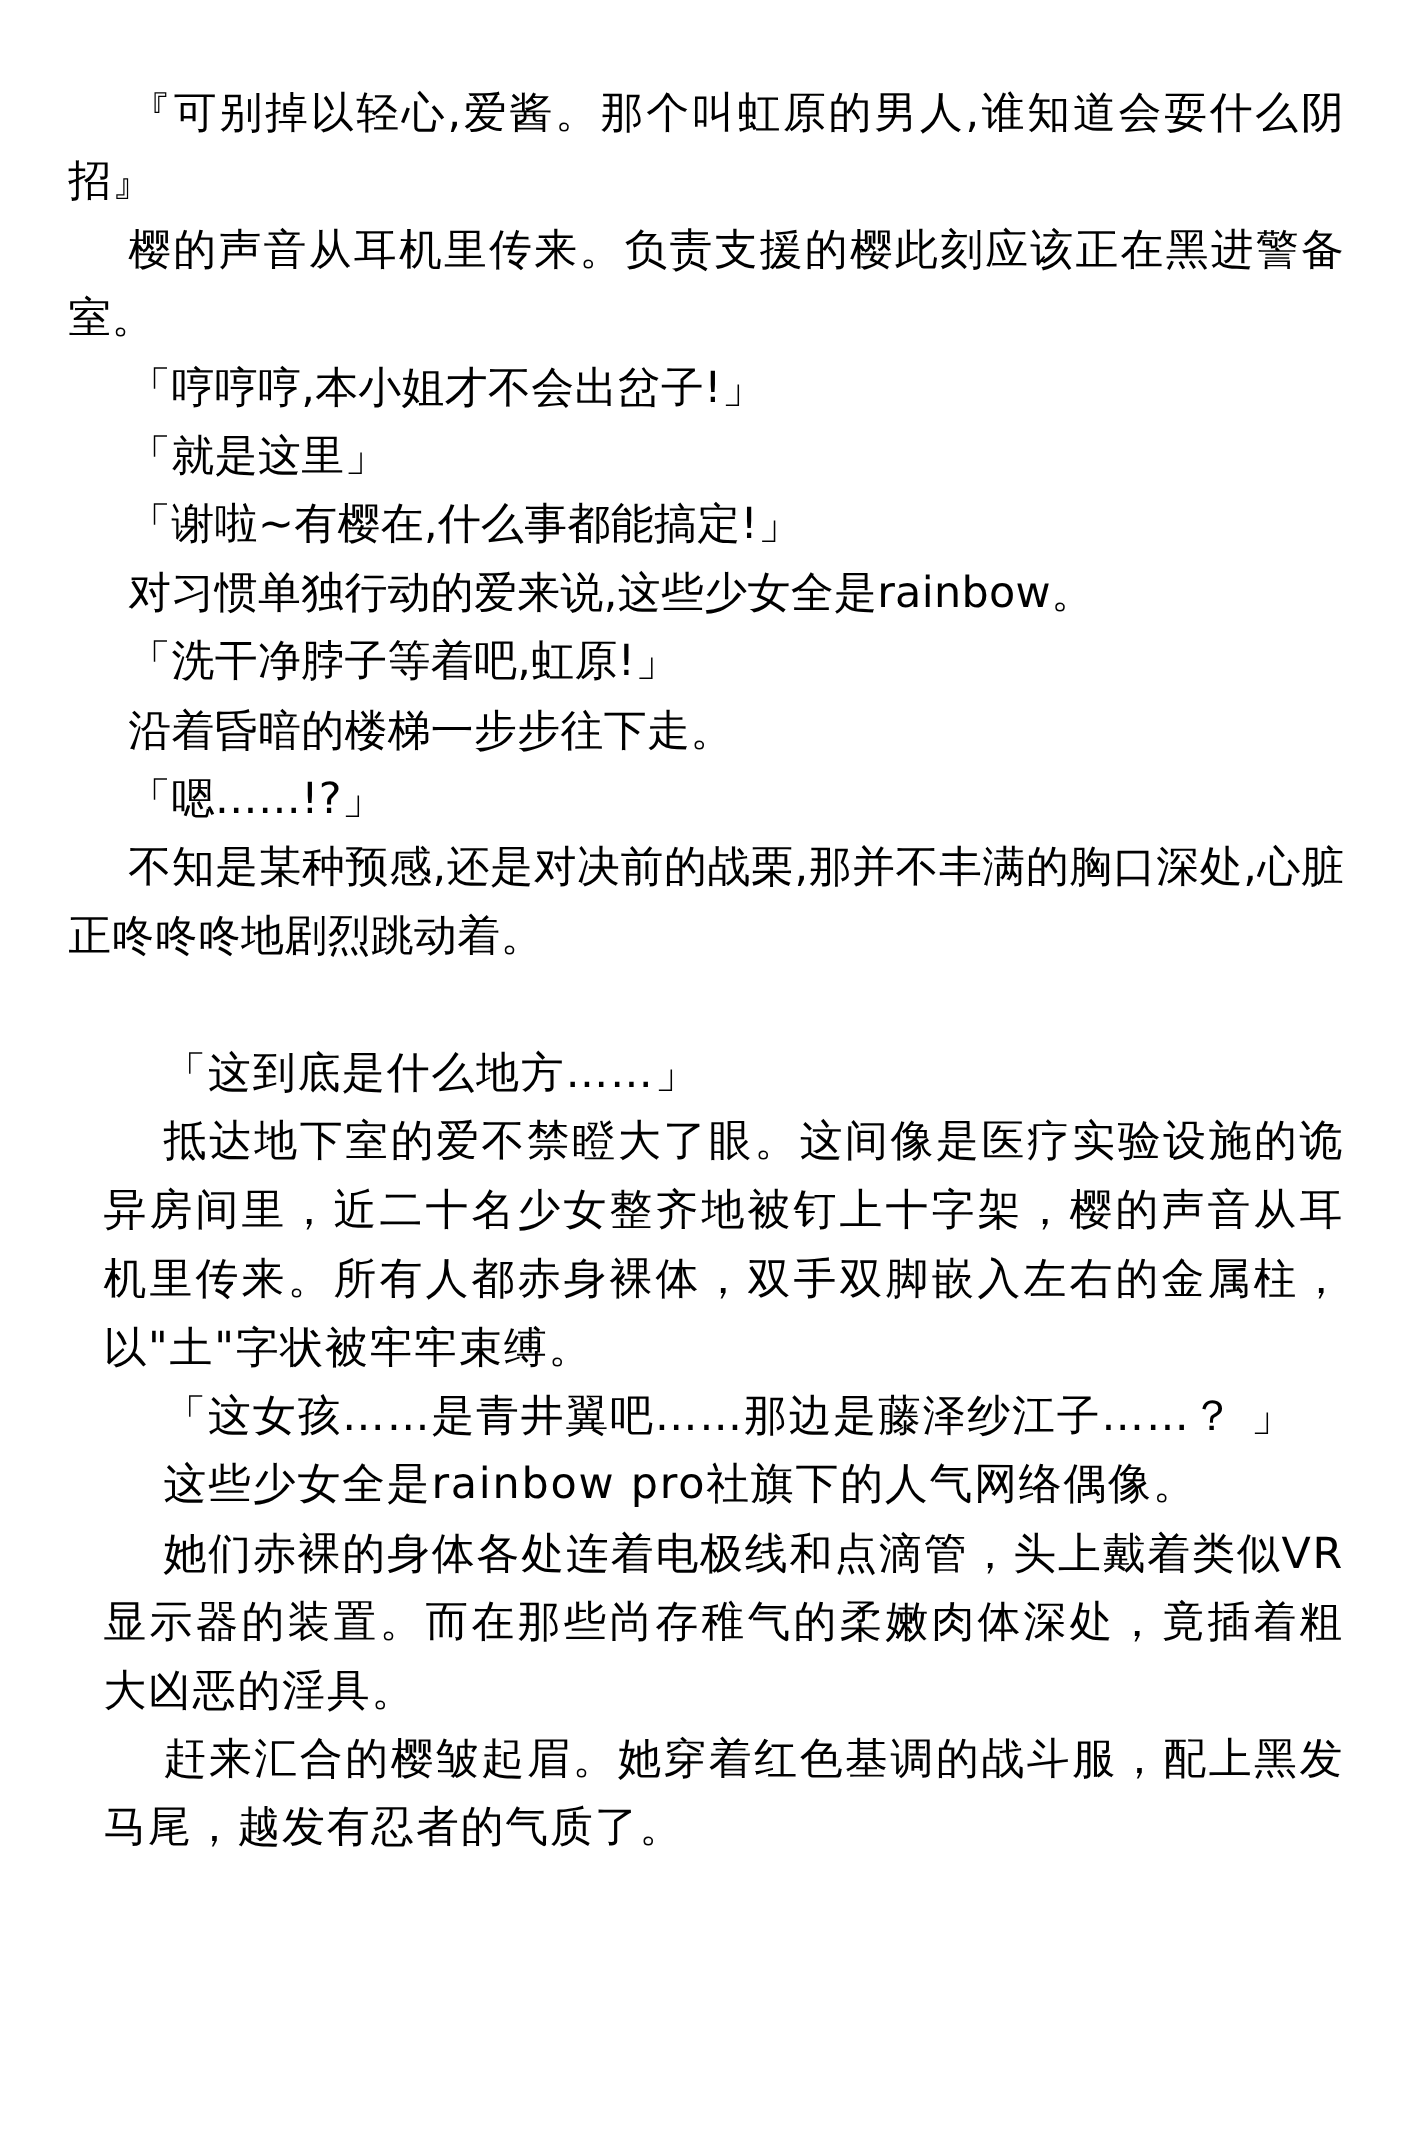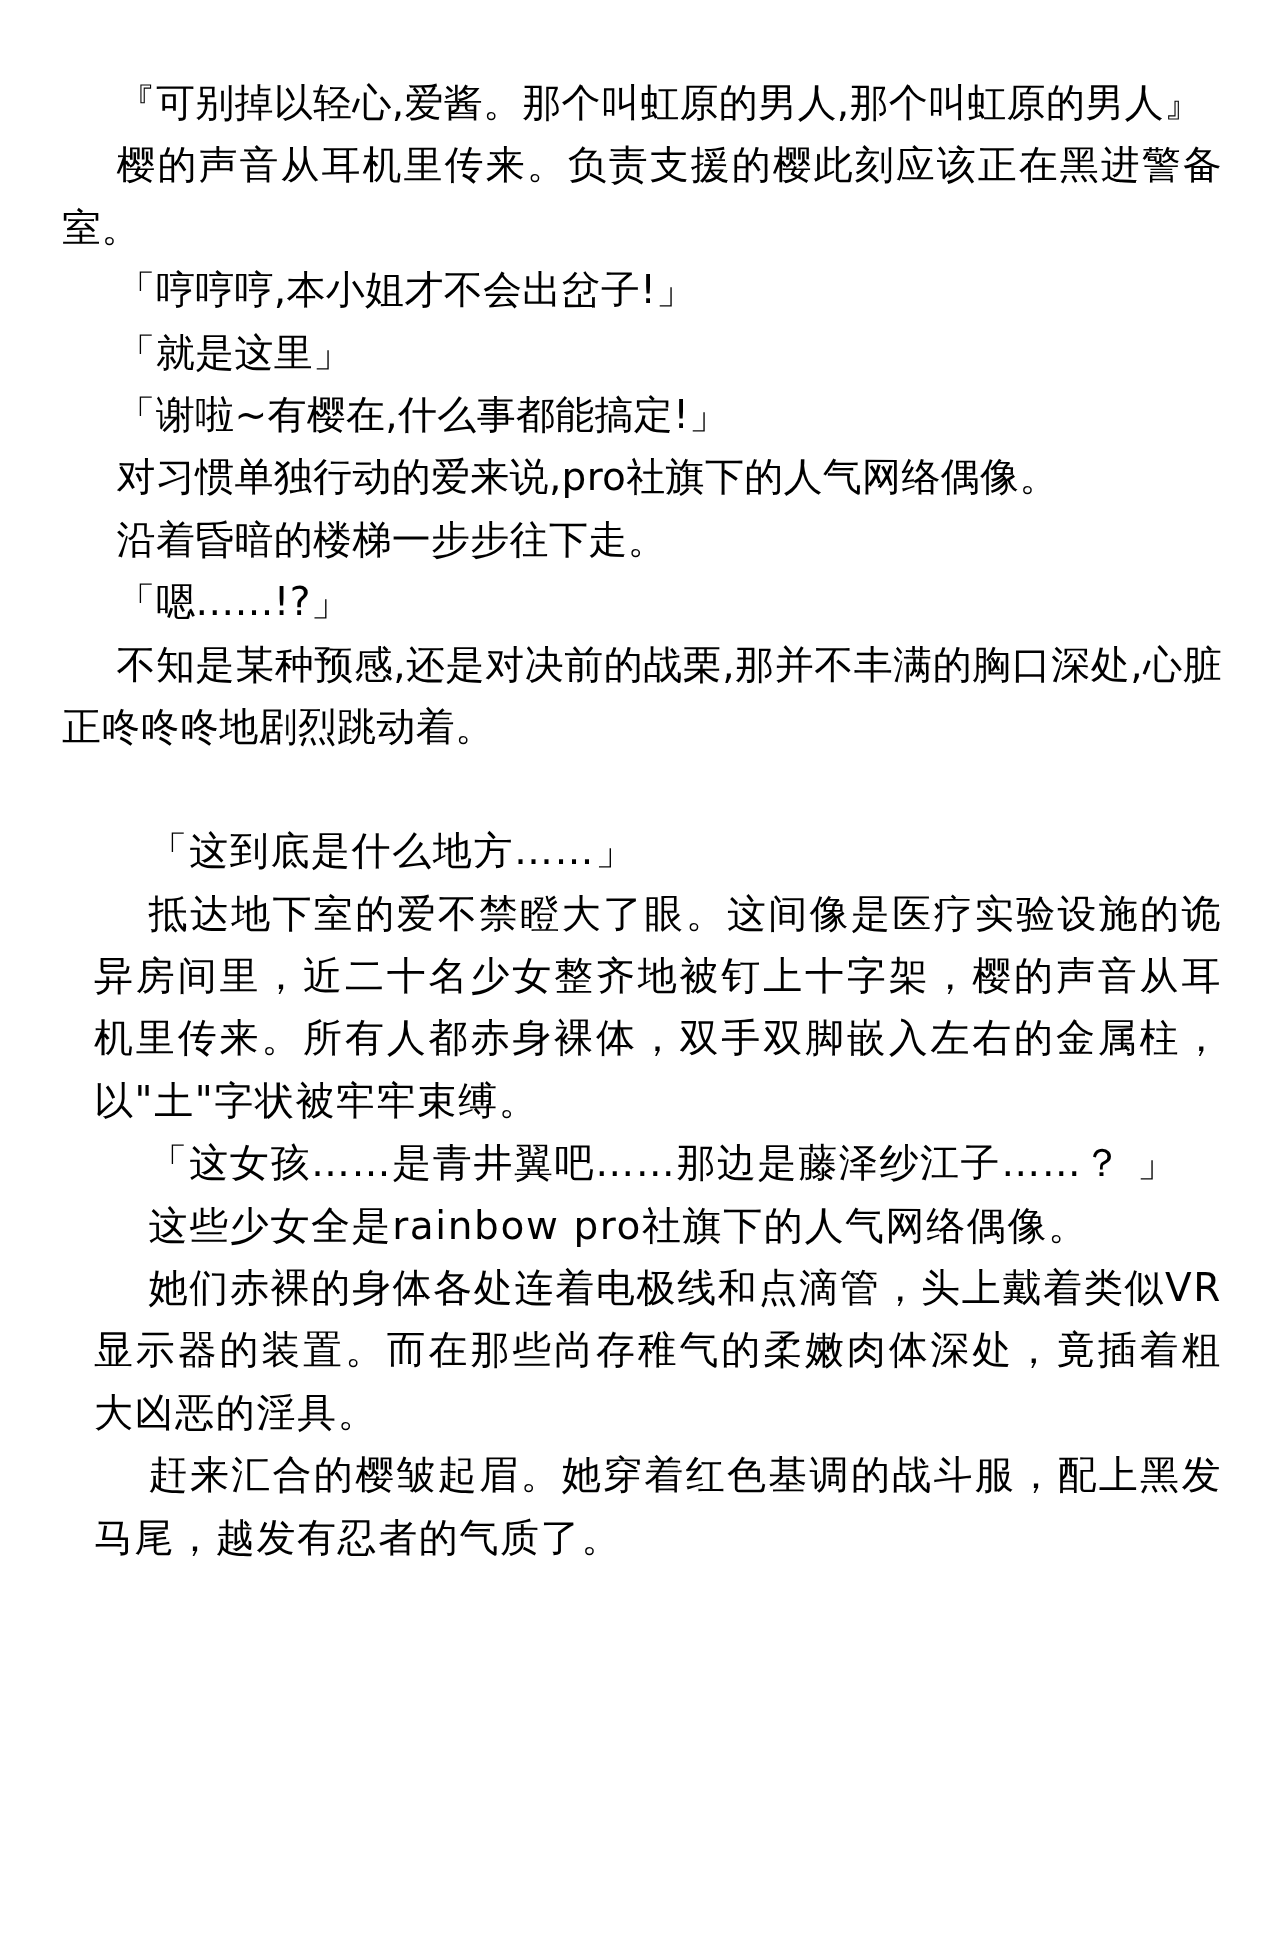--- a/index.html
+++ b/index.html
@@ -43,26 +43,27 @@
     letter-spacing: 1.6px;
     margin-left: 32px;
   }
 </style>
 </head>
 <body>
 
 <div class="page">
 
   <section class="body-text block-1">
-    <p class="hang">『可别掉以轻心,爱酱。那个叫虹原的男人,那个叫虹原的男人』</p>
+    <p class="hang">『可别掉以轻心,爱酱。那个叫虹原的男人,谁知道会耍什么阴招』</p>
     <p class="hang">樱的声音从耳机里传来。负责支援的樱此刻应该正在黑进警备室。</p>
     <p class="hang">「哼哼哼,本小姐才不会出岔子!」</p>
     <p class="hang">「就是这里」</p>
     <p class="hang">「谢啦~有樱在,什么事都能搞定!」</p>
-    <p class="hang">对习惯单独行动的爱来说,pro社旗下的人气网络偶像。</p>
+    <p class="hang">对习惯单独行动的爱来说,这些少女全是rainbow。</p>
+    <p class="hang">「洗干净脖子等着吧,虹原!」</p>
     <p class="hang">沿着昏暗的楼梯一步步往下走。</p>
     <p class="hang">「嗯……!?」</p>
     <p class="hang">不知是某种预感,还是对决前的战栗,那并不丰满的胸口深处,心脏正咚咚咚地剧烈跳动着。</p>
   </section>
 
   <div class="gap"></div>
 
   <section class="body-text block-2">
     <p class="hang">「这到底是什么地方……」</p>
     <p class="hang">抵达地下室的爱不禁瞪大了眼。这间像是医疗实验设施的诡异房间里，近二十名少女整齐地被钉上十字架，樱的声音从耳机里传来。所有人都赤身裸体，双手双脚嵌入左右的金属柱，以"土"字状被牢牢束缚。</p>

